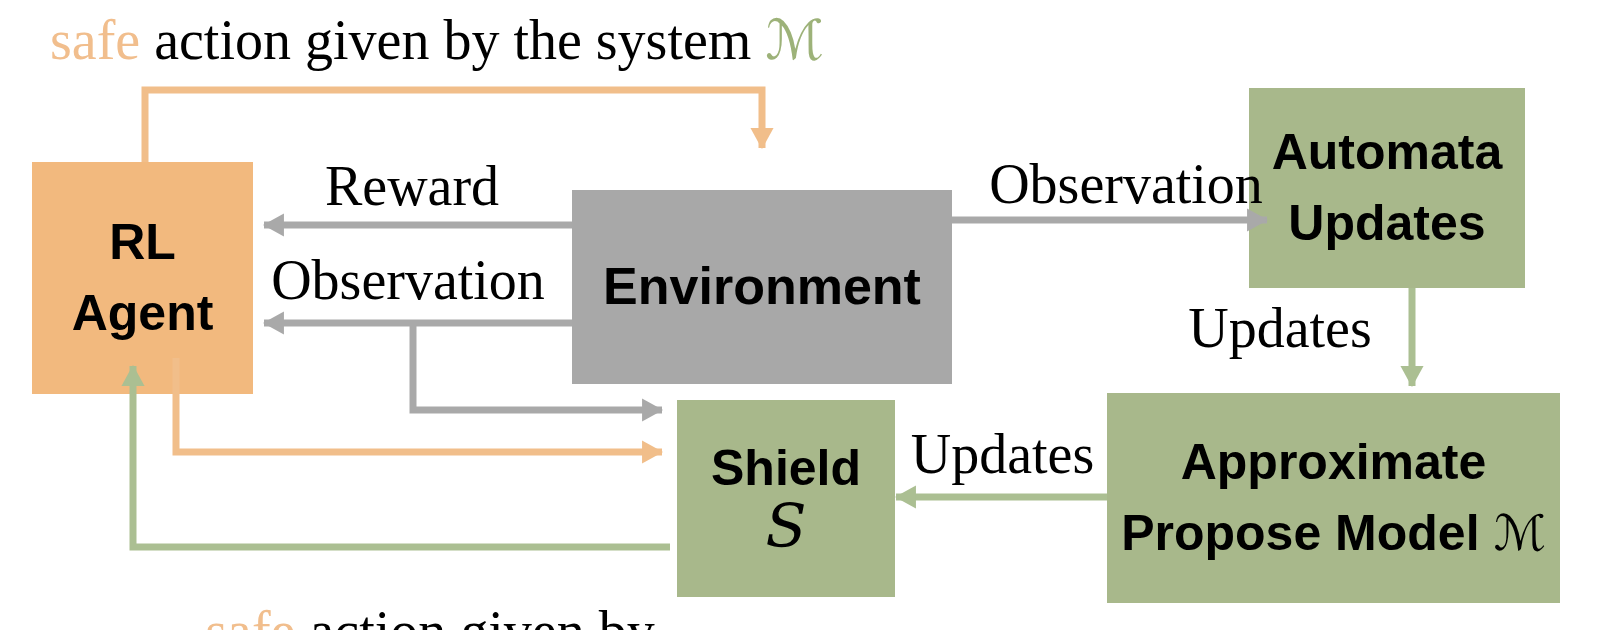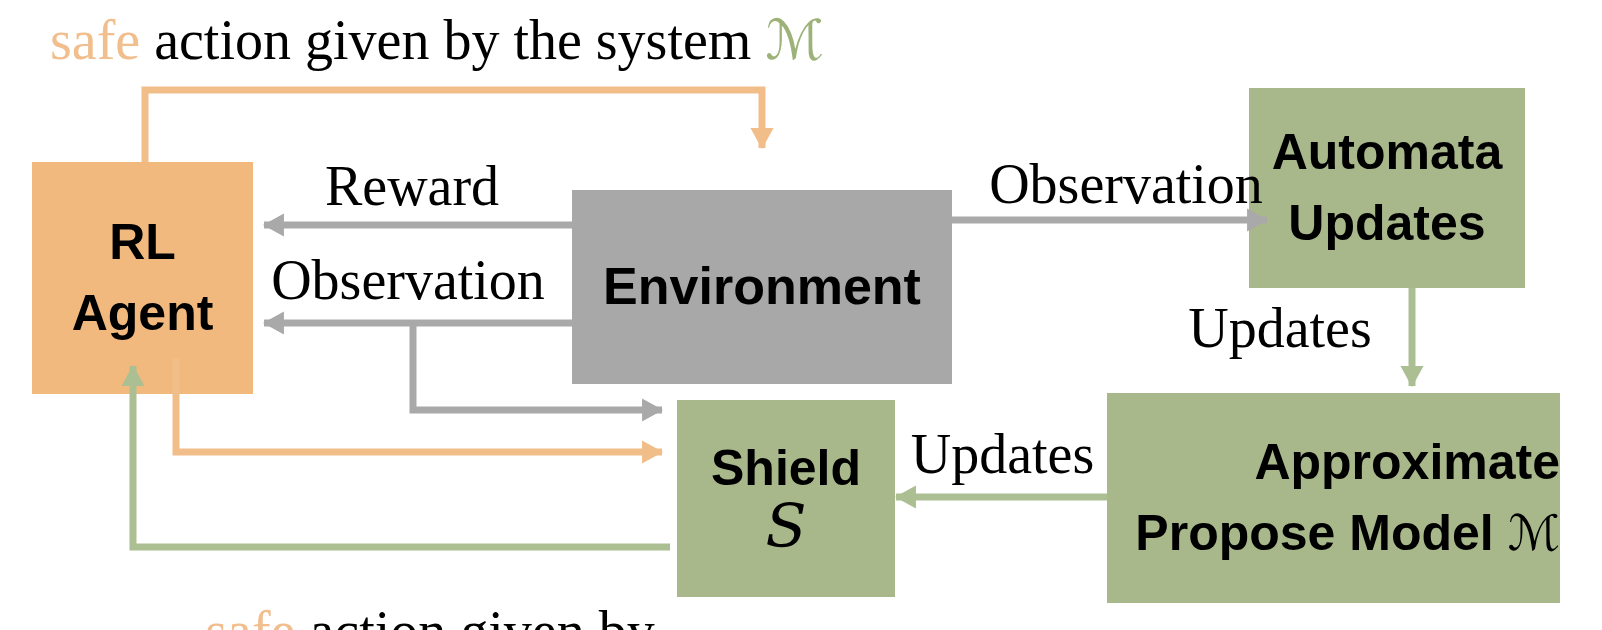--- a/index.html
+++ b/index.html
@@ -13,21 +13,21 @@
     text-align:center;color:#000;font-weight:bold;z-index:1;
     font-family:"Liberation Sans",sans-serif;
   }
   .node .bl{font-size:50px;line-height:1.42;white-space:pre;}
   #rl-agent{left:32px;top:162px;width:221px;height:232px;background:var(--c-orange-box);}
   #environment{left:572px;top:166px;width:380px;height:194px;background:var(--c-gray-box);margin-top:24px;}
   #environment .bl{font-size:52px;}
   #automata-learner{left:1249px;top:88px;width:276px;height:200px;background:var(--c-green-box);}
   #shield{left:659px;top:400px;width:218px;height:197px;background:var(--c-green-box);margin-left:18px;}
   #shield .bl{line-height:1.1;}
-  #approx-model{left:1107px;top:393px;width:453px;height:210px;background:var(--c-green-box);align-items:flex-end;}
+  #approx-model{left:1107px;top:393px;width:453px;height:210px;background:var(--c-green-box);}
   .script-s{
     font-family:"DejaVu Serif","Liberation Serif",serif;font-style:italic;font-weight:normal;
     font-size:60px;line-height:1.0;
   }
   .script-m{
     font-family:"DejaVu Sans","DejaVu Serif",sans-serif;font-weight:normal;font-style:normal;
     font-size:0.98em;
   }
   
   #edges{position:absolute;left:0;top:0;z-index:2;pointer-events:none;}

